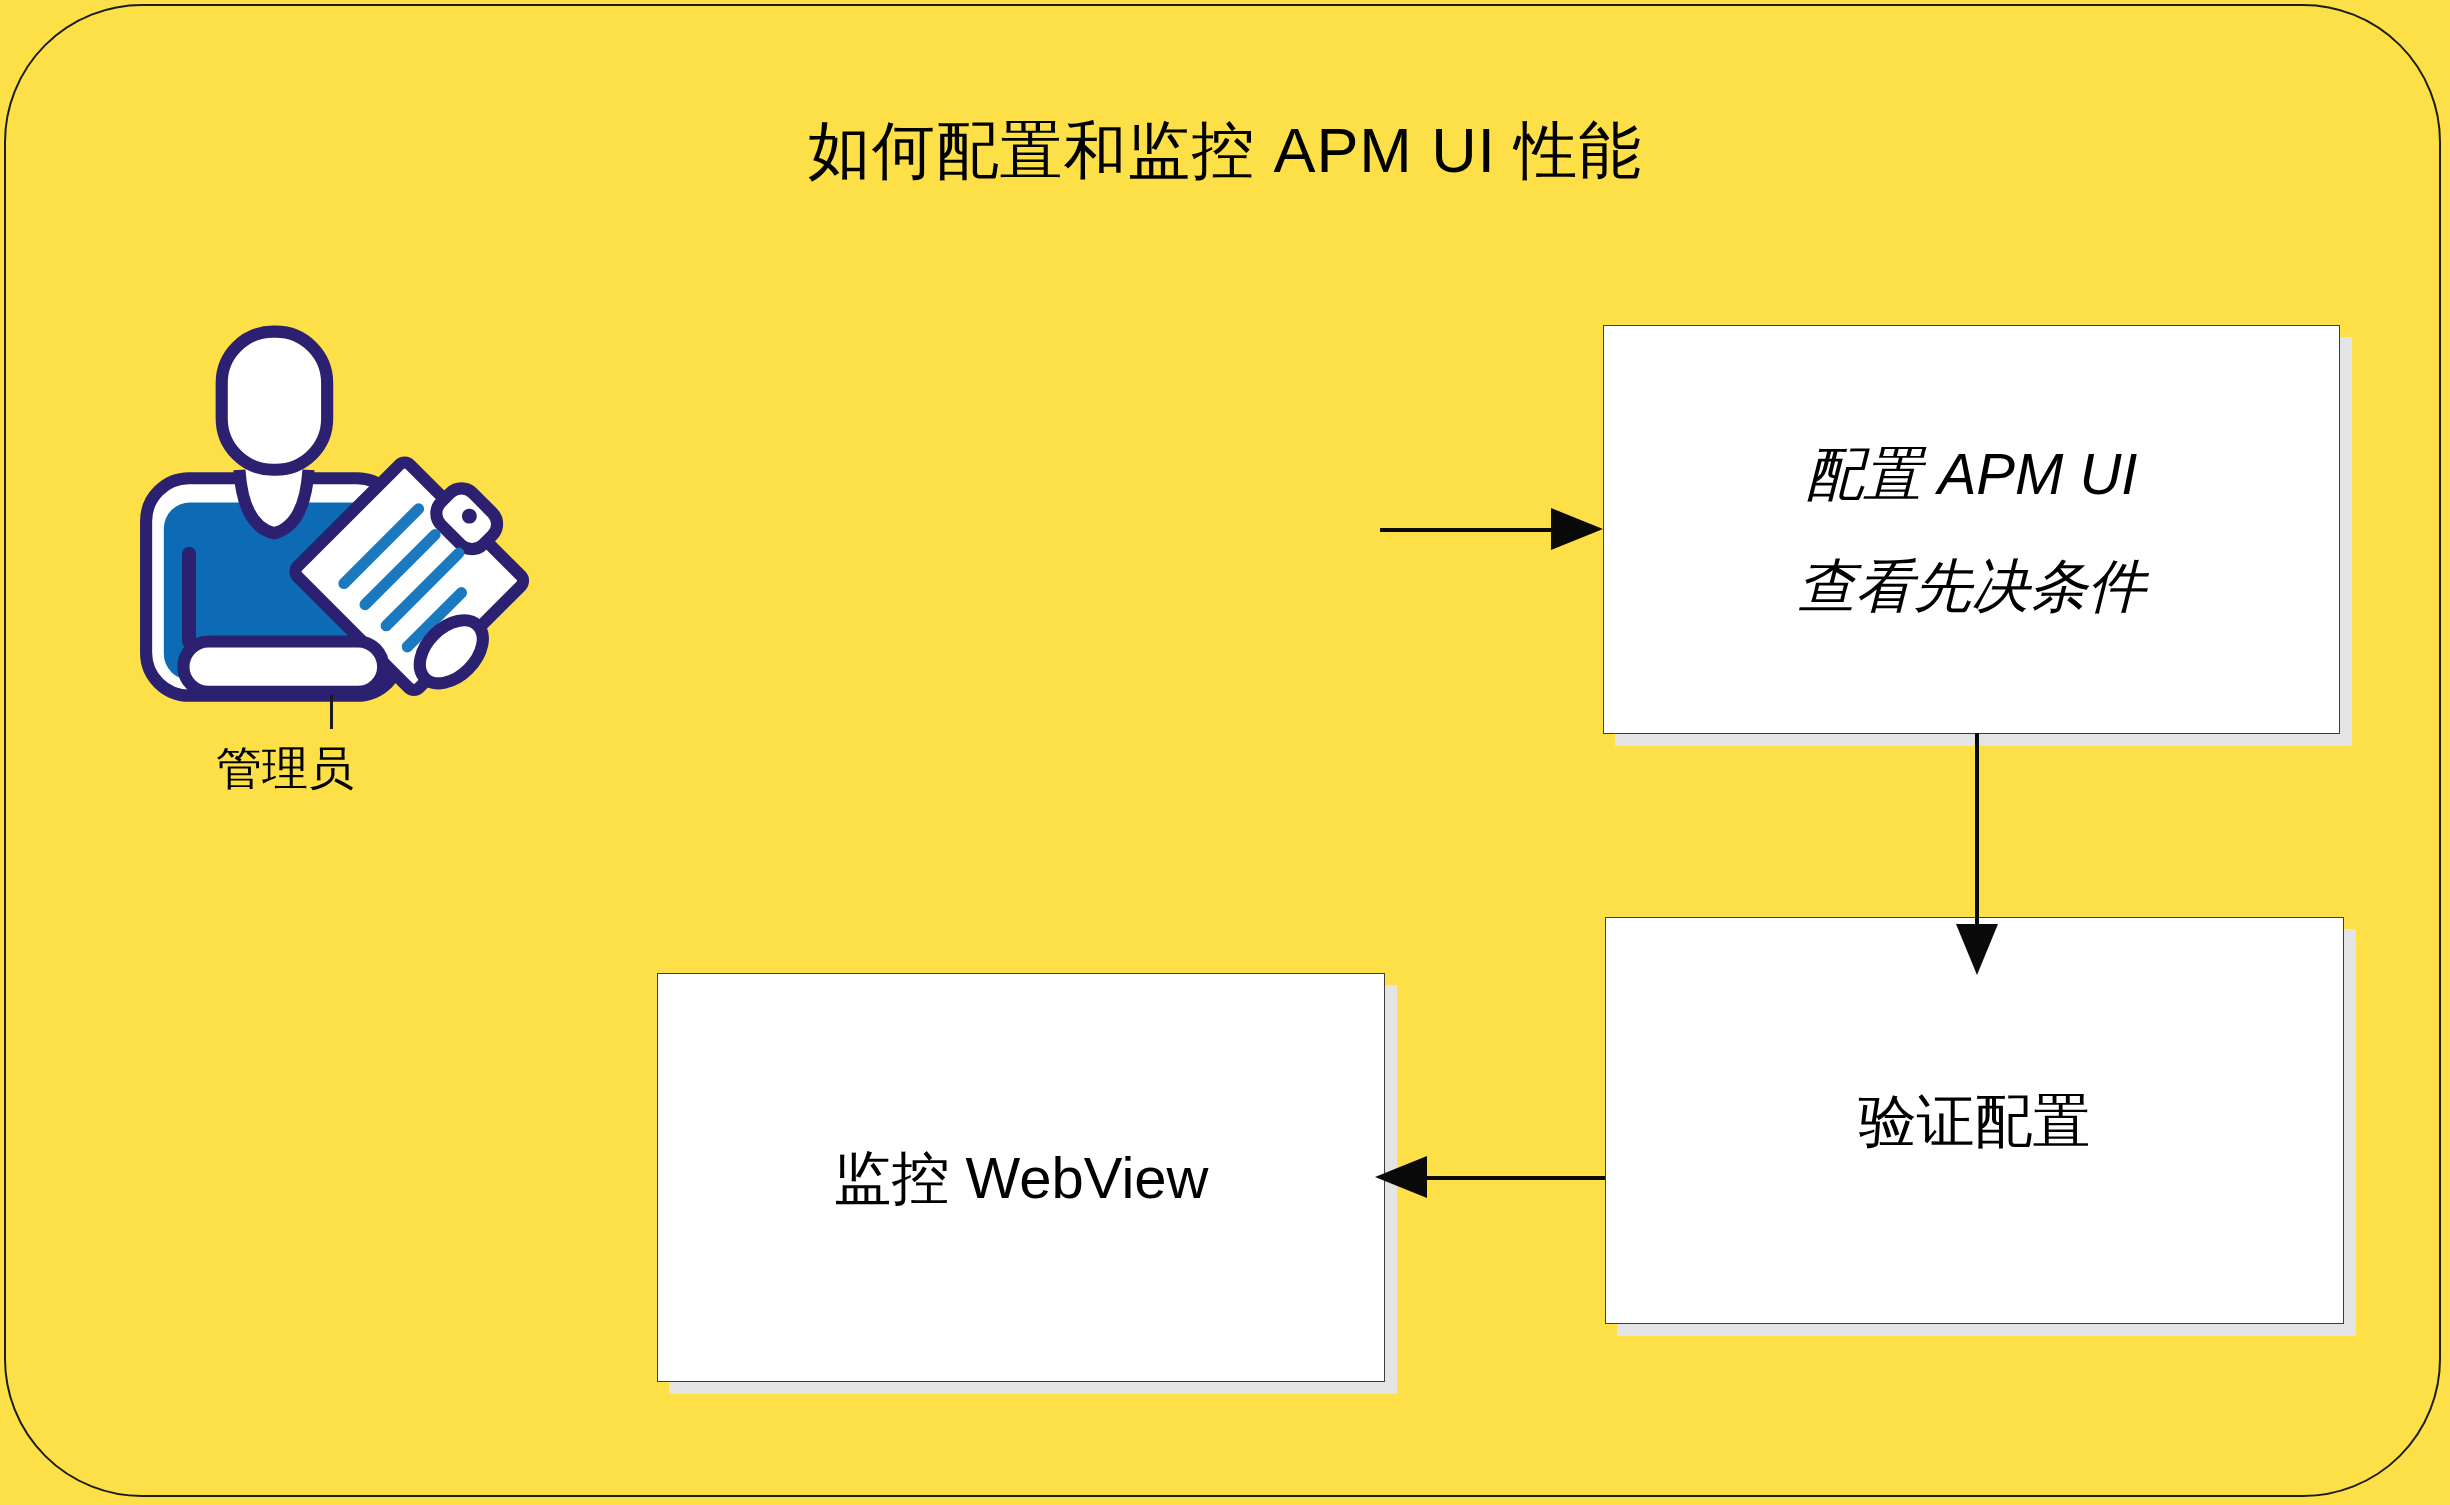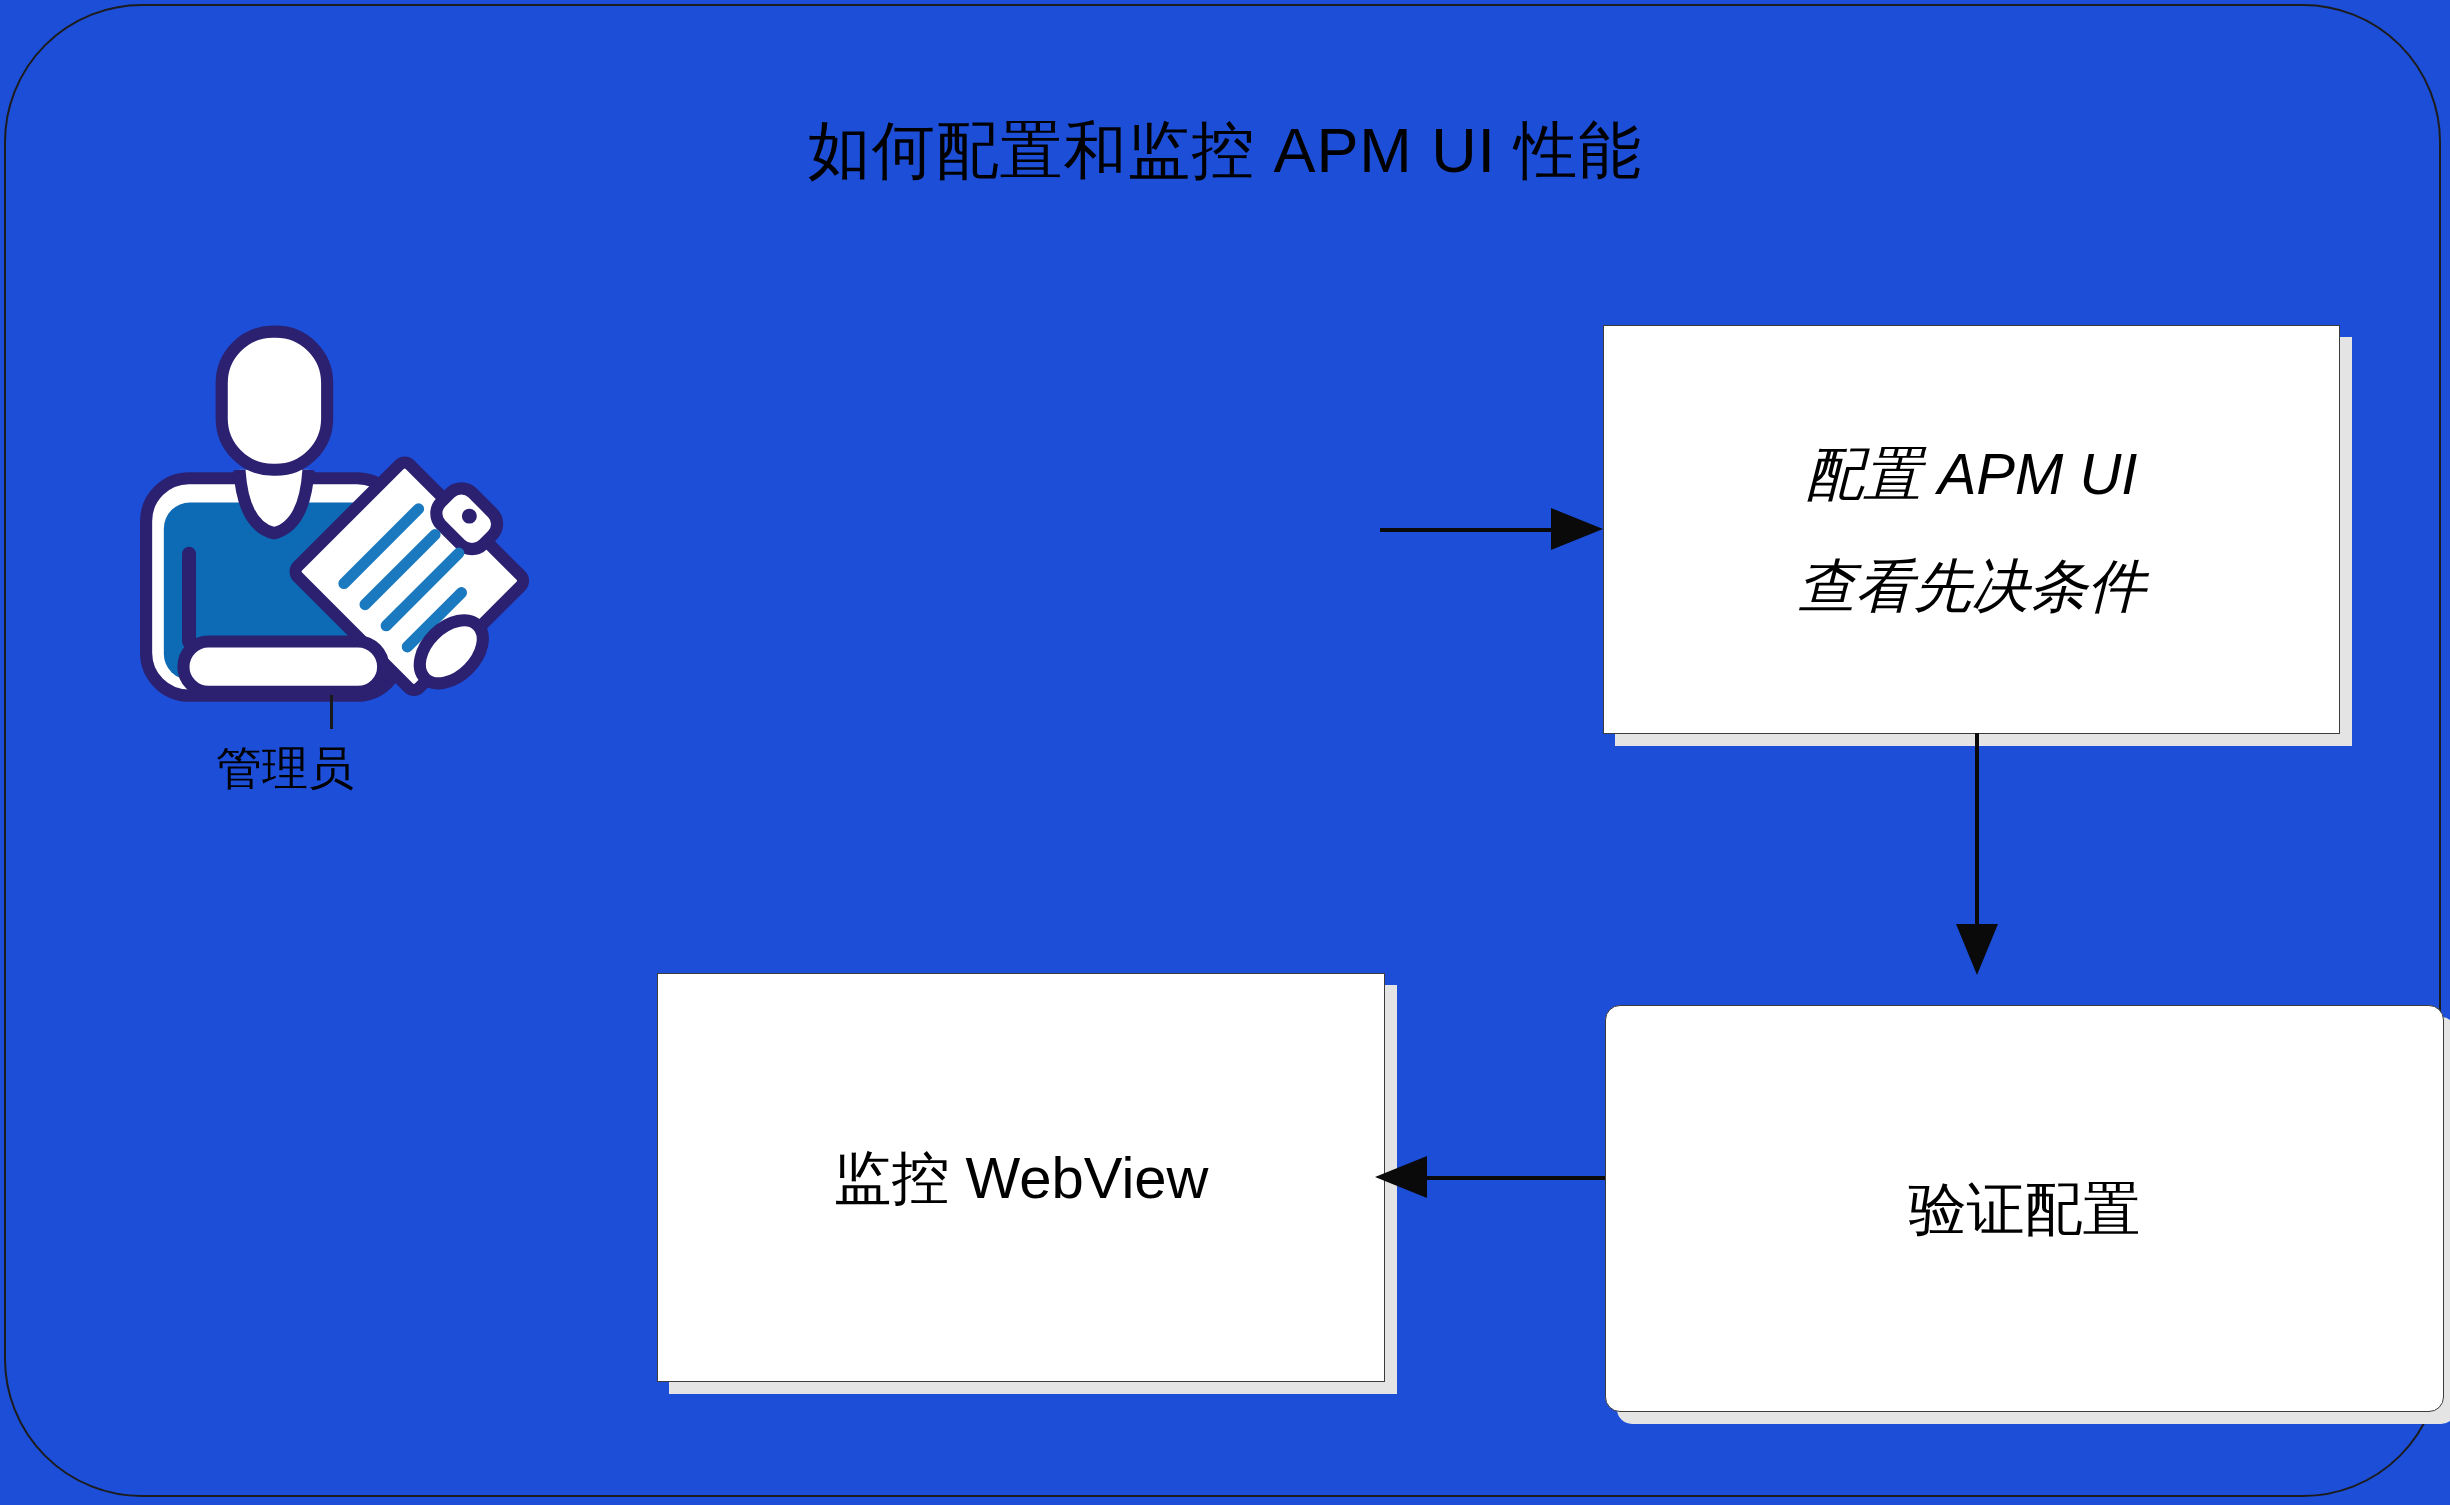--- a/index.html
+++ b/index.html
@@ -1,20 +1,20 @@
 <!DOCTYPE html>
 <html style="--frame-border: #1c1c1c; --box-border: #3c3c3c; --box-shadow-color: #e4e4e4; --arrow-color: #0a0a0a; --actor-outline: #2b2170; --actor-shirt: #0d6ab5; --actor-stripe: #1b79c0;font-size:15px"><head>
 <meta charset="utf-8">
 <style>
   html, body { margin: 0; padding: 0; background: #ffffff; }
   .canvas {
     position: relative;
     width: 2450px;
     height: 1506px;
-    background: #1d4ed8;
+    background: #fde047;
     font-family: "Liberation Sans", "DejaVu Sans", sans-serif;
     color: #000;
     overflow: hidden;
   }
   .frame {
     position: absolute;
     left: 3.7px; top: 3.7px;
     width: 2437px; height: 1493px;
     border: 2.8px solid var(--frame-border, #1c1c1c);
     border-radius: 138px;
@@ -40,21 +40,21 @@
     align-items: center;
     justify-content: center;
     text-align: center;
     font-size: 58px;
     line-height: 112px;
     white-space: nowrap;
   }
   .node span { display: block; }
   #node-prereq    { left:  652px; top:  328px; width: 728px; height: 404px; }
   #node-configure { left: 1603px; top:  325px; width: 737px; height: 409px; font-style: italic; }
-  #node-validate  { left: 1605px; top: 1005px; width: 839px; height: 407px; border-radius: 15px; }
+  #node-validate  { left: 1605px; top: 917px; width: 739px; height: 407px; }
   #node-monitor   { left:  648px; top: 973px; width: 728px; height: 409px; margin-left: 9px; }
 
   .arrow-line { position: absolute; background: var(--arrow-color, #0a0a0a); }
   .arrow-head { position: absolute; width: 0; height: 0; }
   #arrow1-line { left: 1380px; top:  528px; width: 172px; height: 3.7px; }
   #arrow1-head { left: 1551px; top:  508px;
                  border-top: 21.5px solid transparent; border-bottom: 21.5px solid transparent;
                  border-left: 52px solid var(--arrow-color, #0a0a0a); }
   #arrow2-line { left: 1975px; top:  733px; width: 3.7px; height: 192px; }
   #arrow2-head { left: 1956px; top:  924px;

